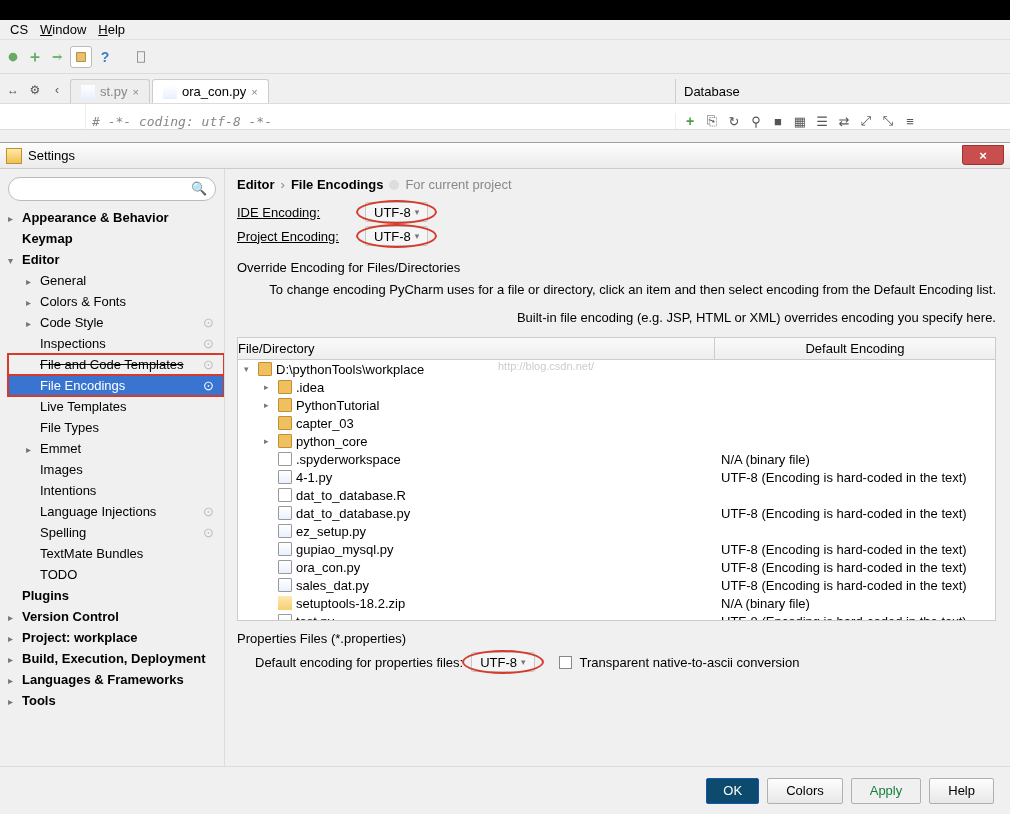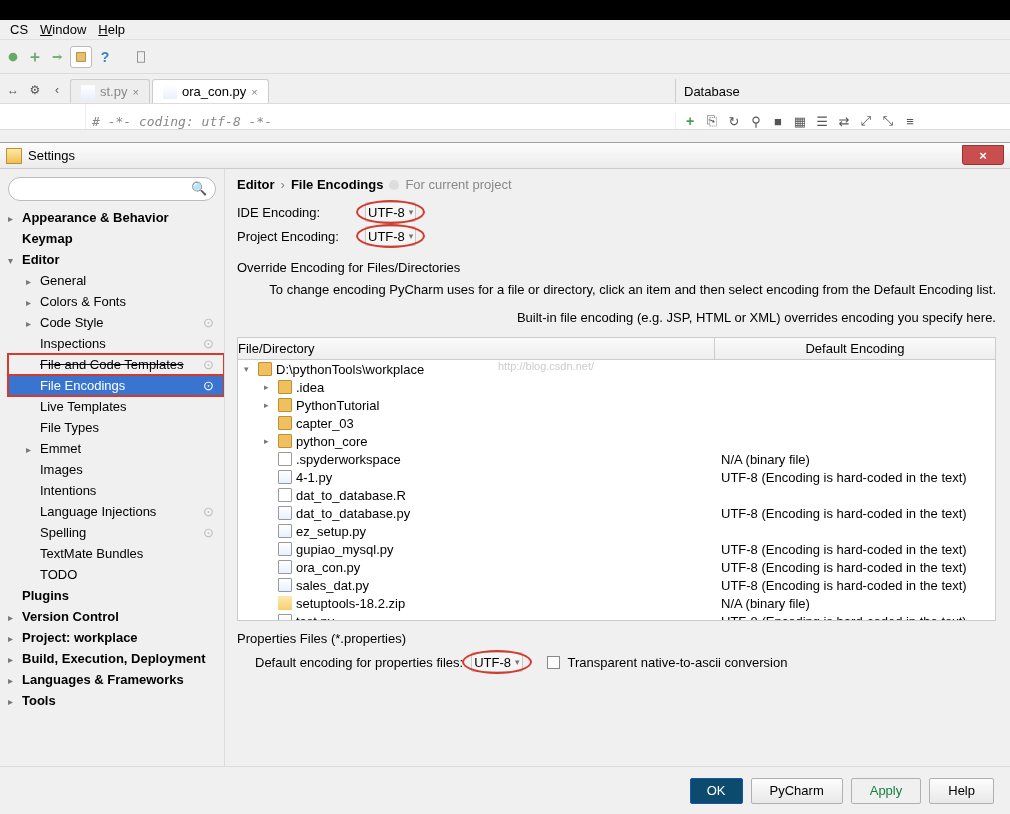--- a/index.html
+++ b/index.html
@@ -57,22 +57,22 @@
 .redbox1 { outline: 2px solid #d43b2e; outline-offset: -1px; }
 
 .right-pane { flex:1; display:flex; flex-direction: column; padding: 8px 14px 8px 12px; min-width:0; overflow:hidden; }
 .crumb { display:flex; align-items:center; gap: 6px; margin-bottom: 10px; }
 .crumb b { font-weight: bold; }
 .crumb .chev { color: #888; }
 .crumb .pill { width: 10px; height: 10px; border-radius: 5px; background: #ddd; display:inline-block; }
 .crumb .proj { color: #888; }
 
 .enc-row { display:flex; align-items:center; margin-bottom: 4px; gap: 8px; }
-.enc-row .elabel { width: 120px; }
-.combo { display:inline-flex; align-items:center; gap: 4px; height: 20px; padding: 0 2px; background: #f5f5f5; border: 1px solid #c8c8c8; border-radius: 2px; }
+.enc-row .elabel { width: 120px; text-decoration: underline; }
+.combo { display:inline-flex; align-items:center; gap: 4px; height: 20px; padding: 0 8px; background: #f5f5f5; border: 1px solid #c8c8c8; border-radius: 2px; }
 .combo .caret { color: #777; font-size: 9px; }
 .red-ellipse { position:relative; }
 .red-ellipse::after { content:""; position:absolute; left:-10px; right:-10px; top:-3px; bottom:-3px; border: 2px solid #d43b2e; border-radius: 50%; pointer-events:none; }
 
 .section-h { margin-top: 10px; margin-bottom: 6px; }
 .help-text { padding-left: 18px; margin-bottom: 10px; line-height: 1.4; text-align: right; }
 
 .file-table { border: 1px solid #ccc; background: #fff; }
 .file-th { display:flex; background: linear-gradient(#fafafa,#eee); border-bottom: 1px solid #ccc; }
 .file-th .col1 { flex:1; padding: 3px 0; border-right: 1px solid #ccc; }
@@ -476,17 +476,17 @@
           <span style="width:8px"></span>
           <span class="chk"></span>
           <span>Transparent native-to-ascii conversion</span>
         </div>
       </div>
     </div>
   </div>
 
   <div class="button-bar">
     <button class="btn primary">OK</button>
-    <button class="btn">PyCharm</button>
+    <button class="btn">Colors</button>
     <button class="btn disabled">Apply</button>
     <button class="btn">Help</button>
   </div>
 </div>
 
 </body></html>

